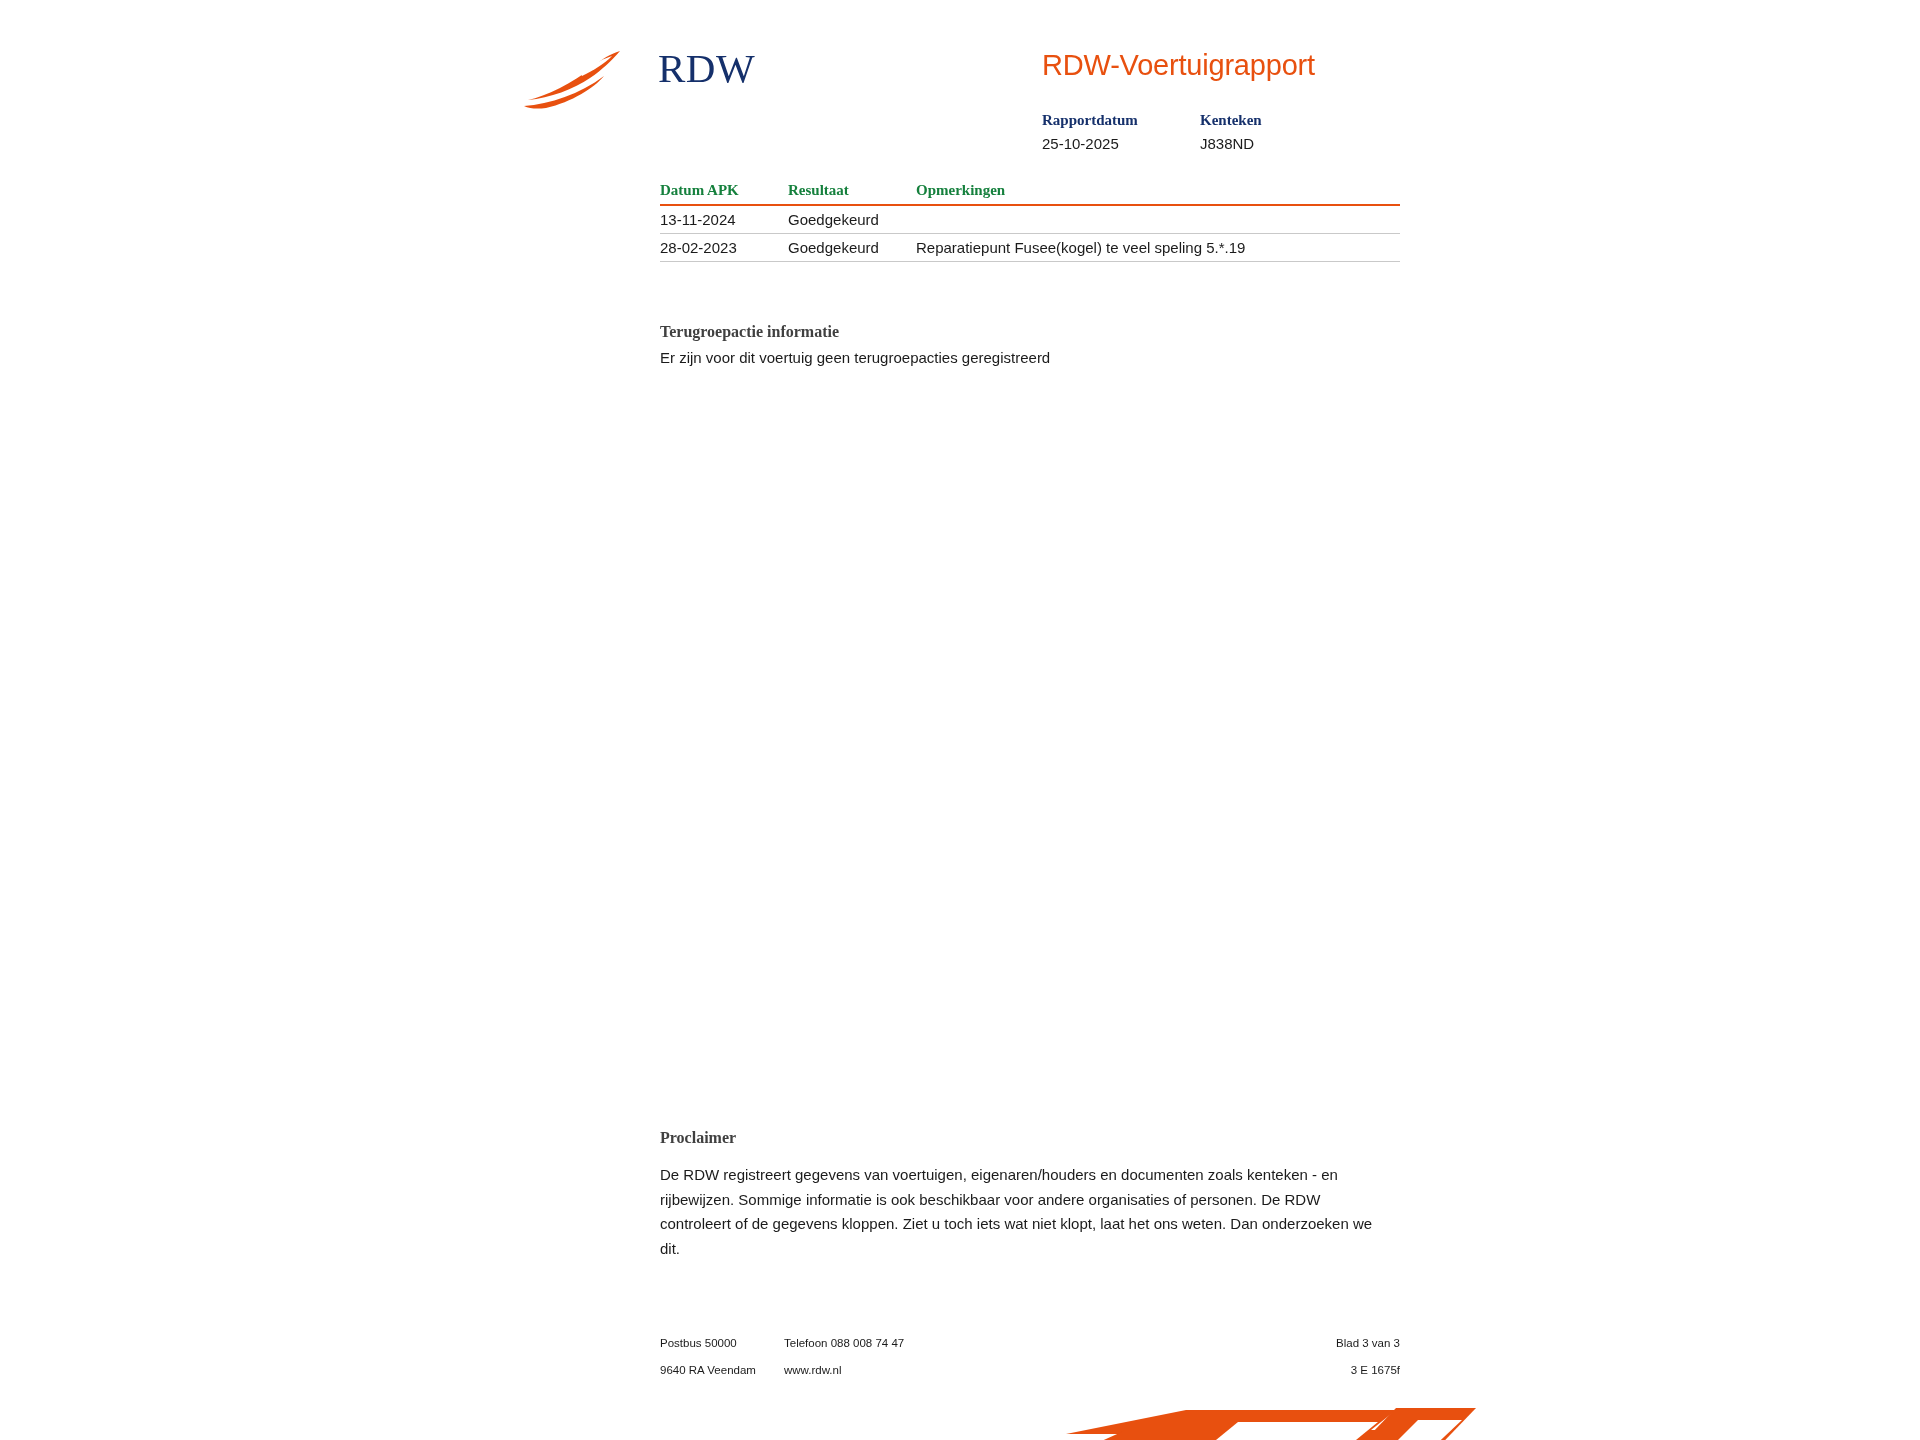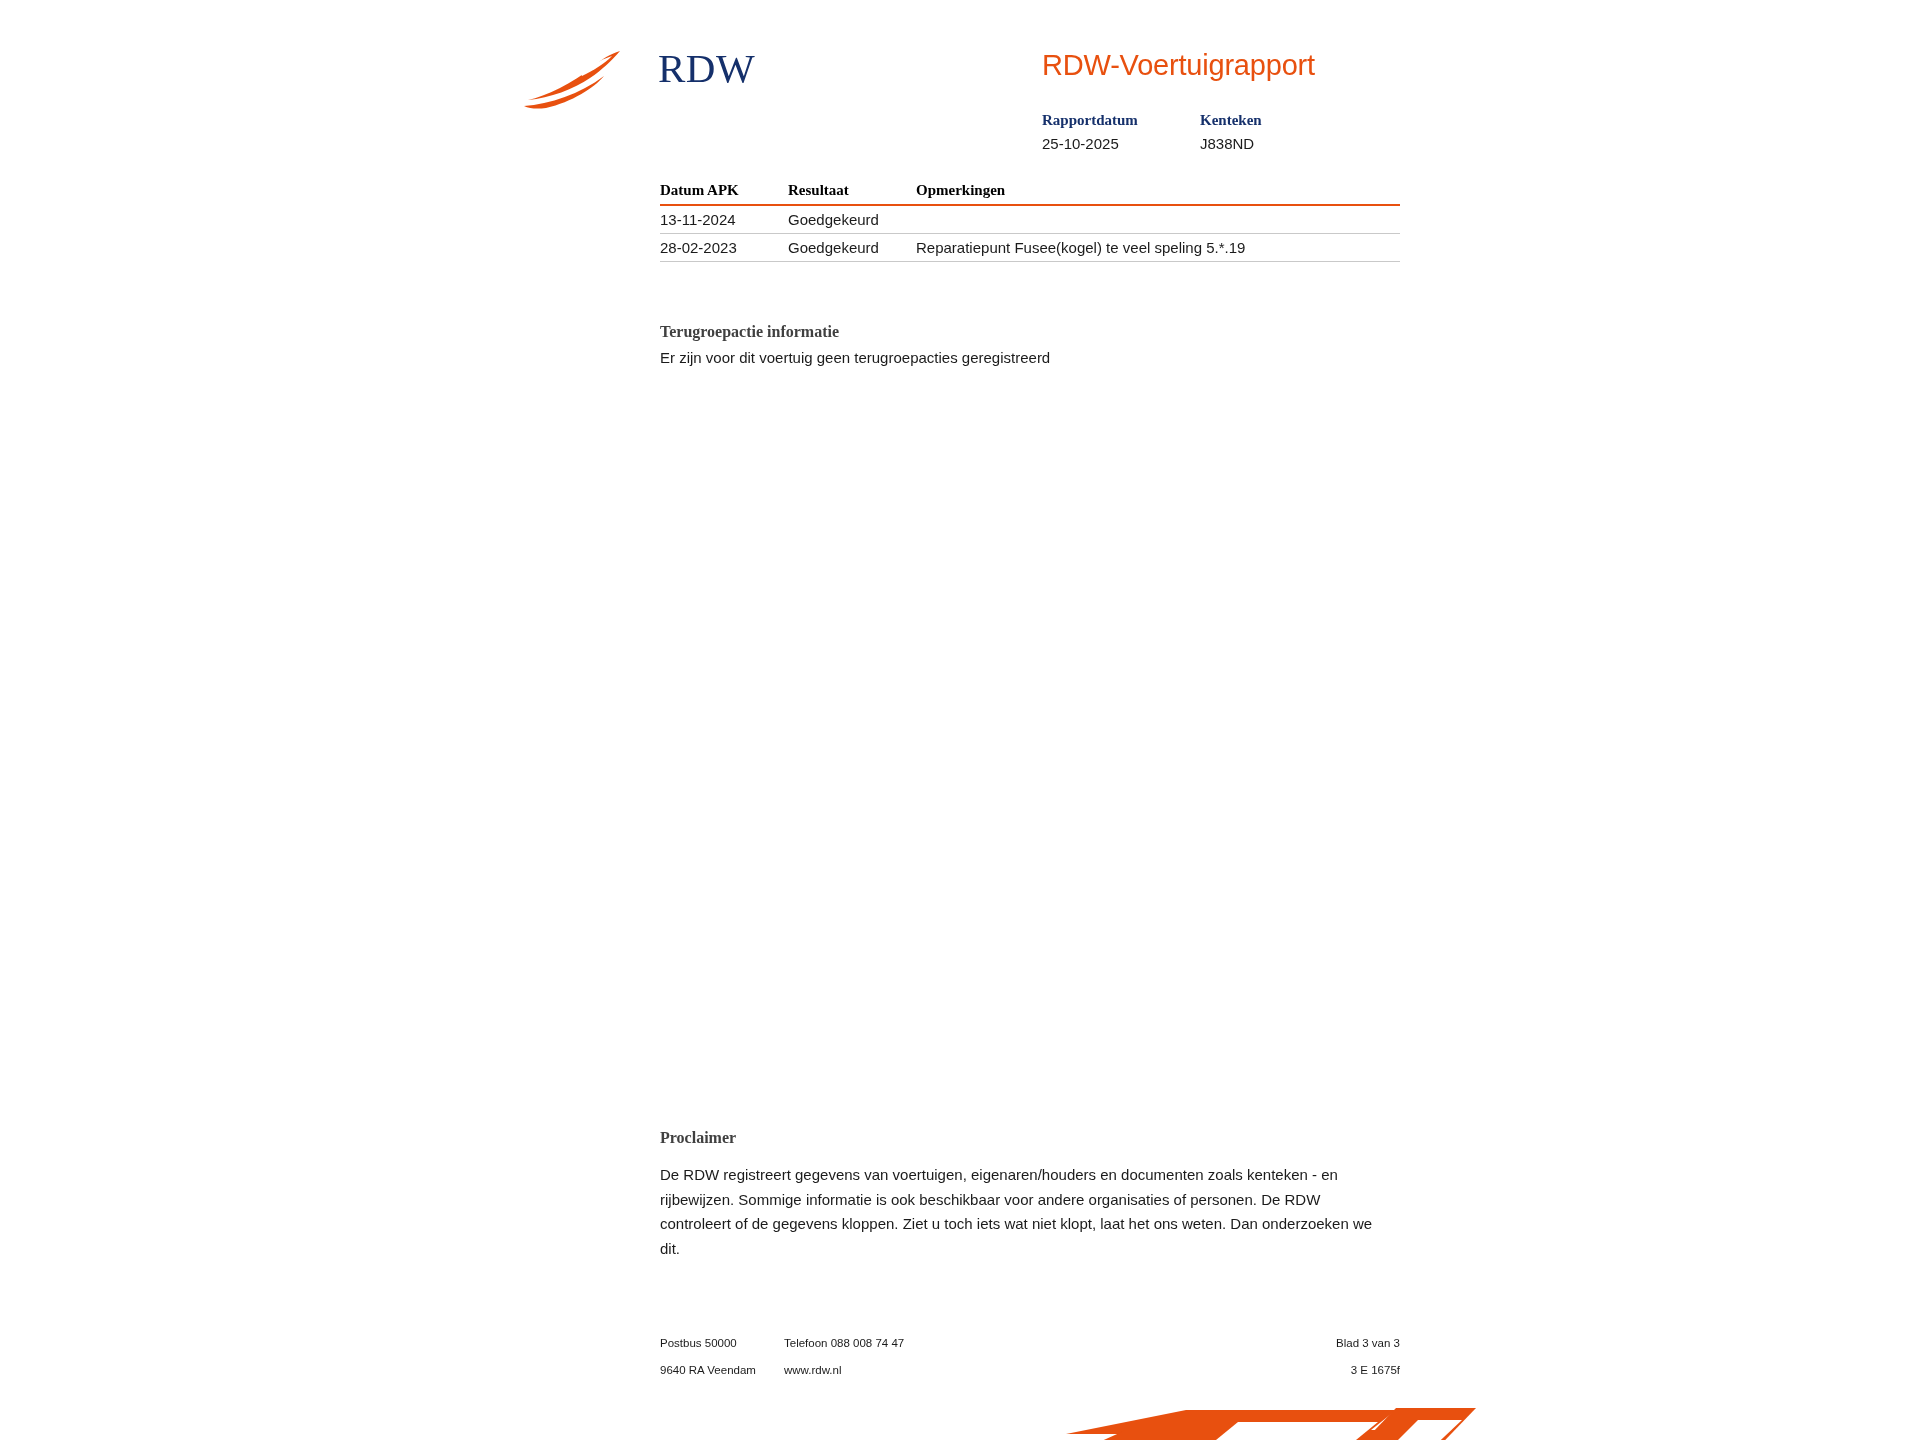--- a/index.html
+++ b/index.html
@@ -77,21 +77,21 @@
     position: absolute;
     left: 644px;
     top: 182px;
     width: 740px;
     border-collapse: collapse;
   }
   .apk-table th {
     font-family: "Liberation Serif", serif;
     font-weight: bold;
     font-size: 15px;
-    color: #000000;
+    color: #15803d;
     text-align: left;
     padding: 0 0 5px 0;
     border-bottom: 2px solid #e8500f;
   }
   .apk-table td {
     font-size: 15px;
     color: #1b1b1b;
     padding: 5px 0 5px 0;
     border-bottom: 1px solid #c9c9c9;
     vertical-align: top;

